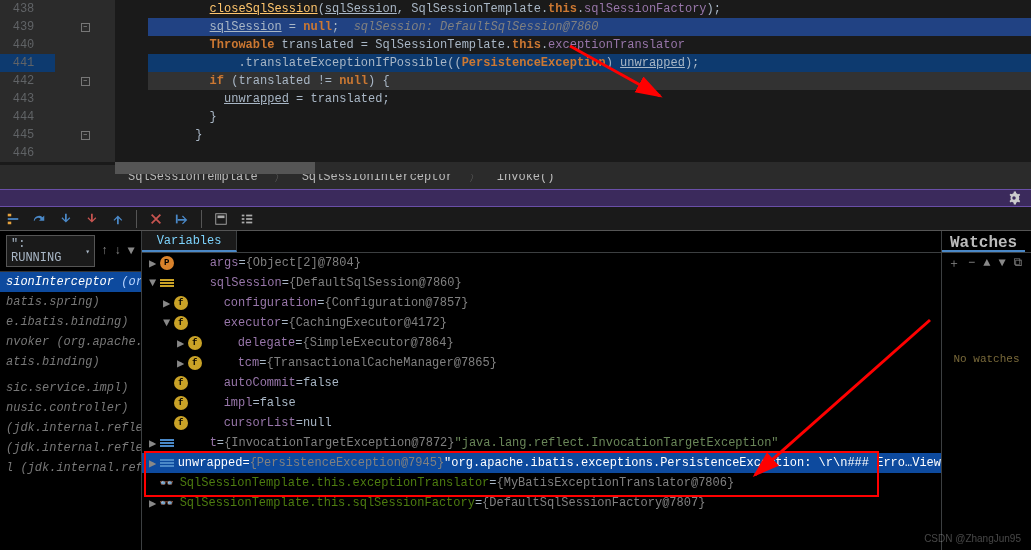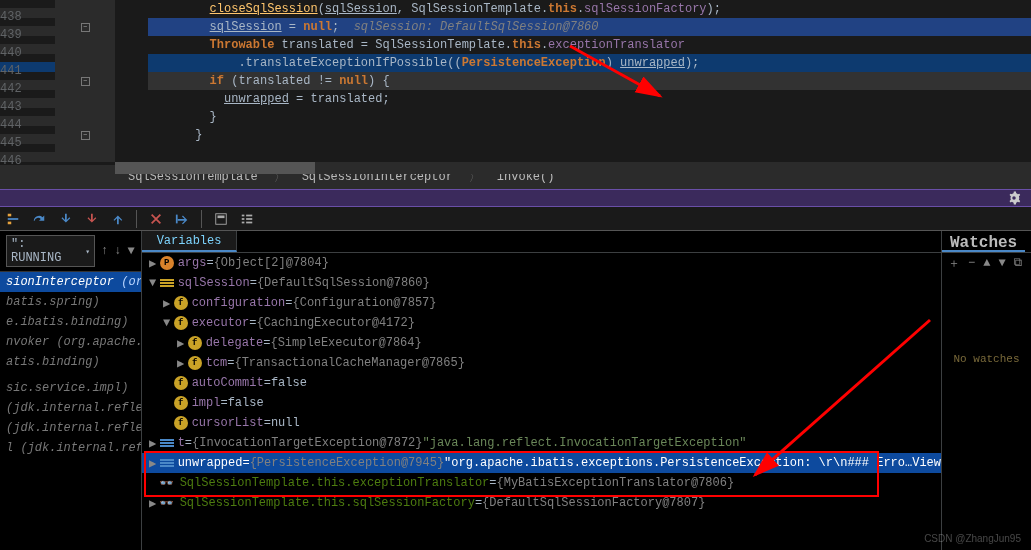--- a/index.html
+++ b/index.html
@@ -1,19 +1,19 @@
 <!DOCTYPE html>
 <html><head>
 <meta charset="utf-8">
 <style>
 * { margin:0; padding:0; box-sizing:border-box; font-family:Consolas,'Courier New',monospace; font-size:12px; }
 body { background:#000; color:#a9b7c6; width:1031px; height:550px; overflow:hidden; position:relative; }
 .editor { background:#1a1a1a; height:165px; position:relative; }
 .code-row { display:flex; height:18px; line-height:18px; }
-.ln { width:55px; text-align:left; padding-right:8px; color:#606366; background:#2b2b2b; user-select:none;margin-top:8px; }
+.ln { width:55px; text-align:center; padding-right:8px; color:#606366; background:#2b2b2b; user-select:none; }
 .gut { width:60px; background:#2b2b2b; display:flex; align-items:center; justify-content:center; gap:2px; }
 .code { flex:1; white-space:pre; padding-left:4px;margin-left:33px; }
 .hl-dblue { background:#214283; }
 .hl-lblue { background:#0d3a6f; }
 .hl-cur { background:#323232; }
 .cur-ln { background:#0d3a6f; }
 .k { color:#cc7832; font-weight:bold; }
 .s { color:#808080; font-style:italic; }
 .m { color:#ffc66d; }
 .f { color:#9876aa; }
@@ -42,21 +42,21 @@
 .vars { flex:1; overflow:auto; background:#000; position:relative; }
 .var-row { display:flex; align-items:center; height:20px; padding-left:4px; white-space:nowrap; }
 .var-row.sel { background:#0d4a9e; color:#fff; }
 .tw { width:14px; text-align:center; color:#888; cursor:pointer; }
 .ico-p { width:14px; height:14px; border-radius:50%; background:#d9822b; color:#000; font-size:9px; display:inline-flex; align-items:center; justify-content:center; margin-right:4px; font-weight:bold; }
 .ico-f { width:14px; height:14px; border-radius:50%; background:#c9a227; color:#000; font-size:9px; display:inline-flex; align-items:center; justify-content:center; margin-right:4px; font-weight:bold; }
 .ico-bars { display:inline-flex; flex-direction:column; gap:1px; margin-right:4px; width:14px; }
 .ico-bars i { height:2px; background:#c9a227; display:block; }
 .ico-bars.bl i { background:#4a88c7; }
 .ico-glasses { display:inline-block; width:16px; margin-right:4px; color:#999; }
-.vn { color:#9876aa; }
+.vn { color:#9876aa;margin-left:32px; }
 .vn-r { color:#4d7c0f; }
 .vv { color:#808080; }
 .vs { color:#6a8759; }
 .watches-col { width:90px; border-left:1px solid #3c3f41; background:#000; }
 .watch-tabs { height:22px; display:flex; border-bottom:1px solid #3c3f41; }
 .wt { padding:3px 8px; font-size:16px; color:#bbb;font-weight:bold; }
 .wt.act { border-bottom:2px solid #4a88c7; }
 .watch-tools { height:20px; display:flex; align-items:center; gap:8px; padding:0 6px; color:#888; }
 .watch-empty { text-align:center; color:#7a6a3a; padding-top:80px; font-size:11px; }
 .red-box { position:absolute; border:2px solid red; pointer-events:none; }
@@ -197,20 +197,21 @@
       <span>sionInterceptor</span>
       <span class="pkg">(org.mybatis.spring)</span>
     </div>
     <div id="frame-list">
         <div class="frame">batis.spring)</div>
         <div class="frame">e.ibatis.binding)</div>
         <div class="frame">nvoker (org.apache.ibatis.binding</div>
         <div class="frame">atis.binding)</div>
         <div class="frame"></div>
         <div class="frame">sic.service.impl)</div>
+        <div class="frame">nusic.controller)</div>
         <div class="frame">(jdk.internal.reflect)</div>
         <div class="frame">(jdk.internal.reflect)</div>
         <div class="frame">l (jdk.internal.reflect)</div>
       </div>
   </div>
 
   <div class="mid">
     <div class="tabs-row">
       <div style="flex:1;display:flex;">
         <div class="tab act">Variables</div>

